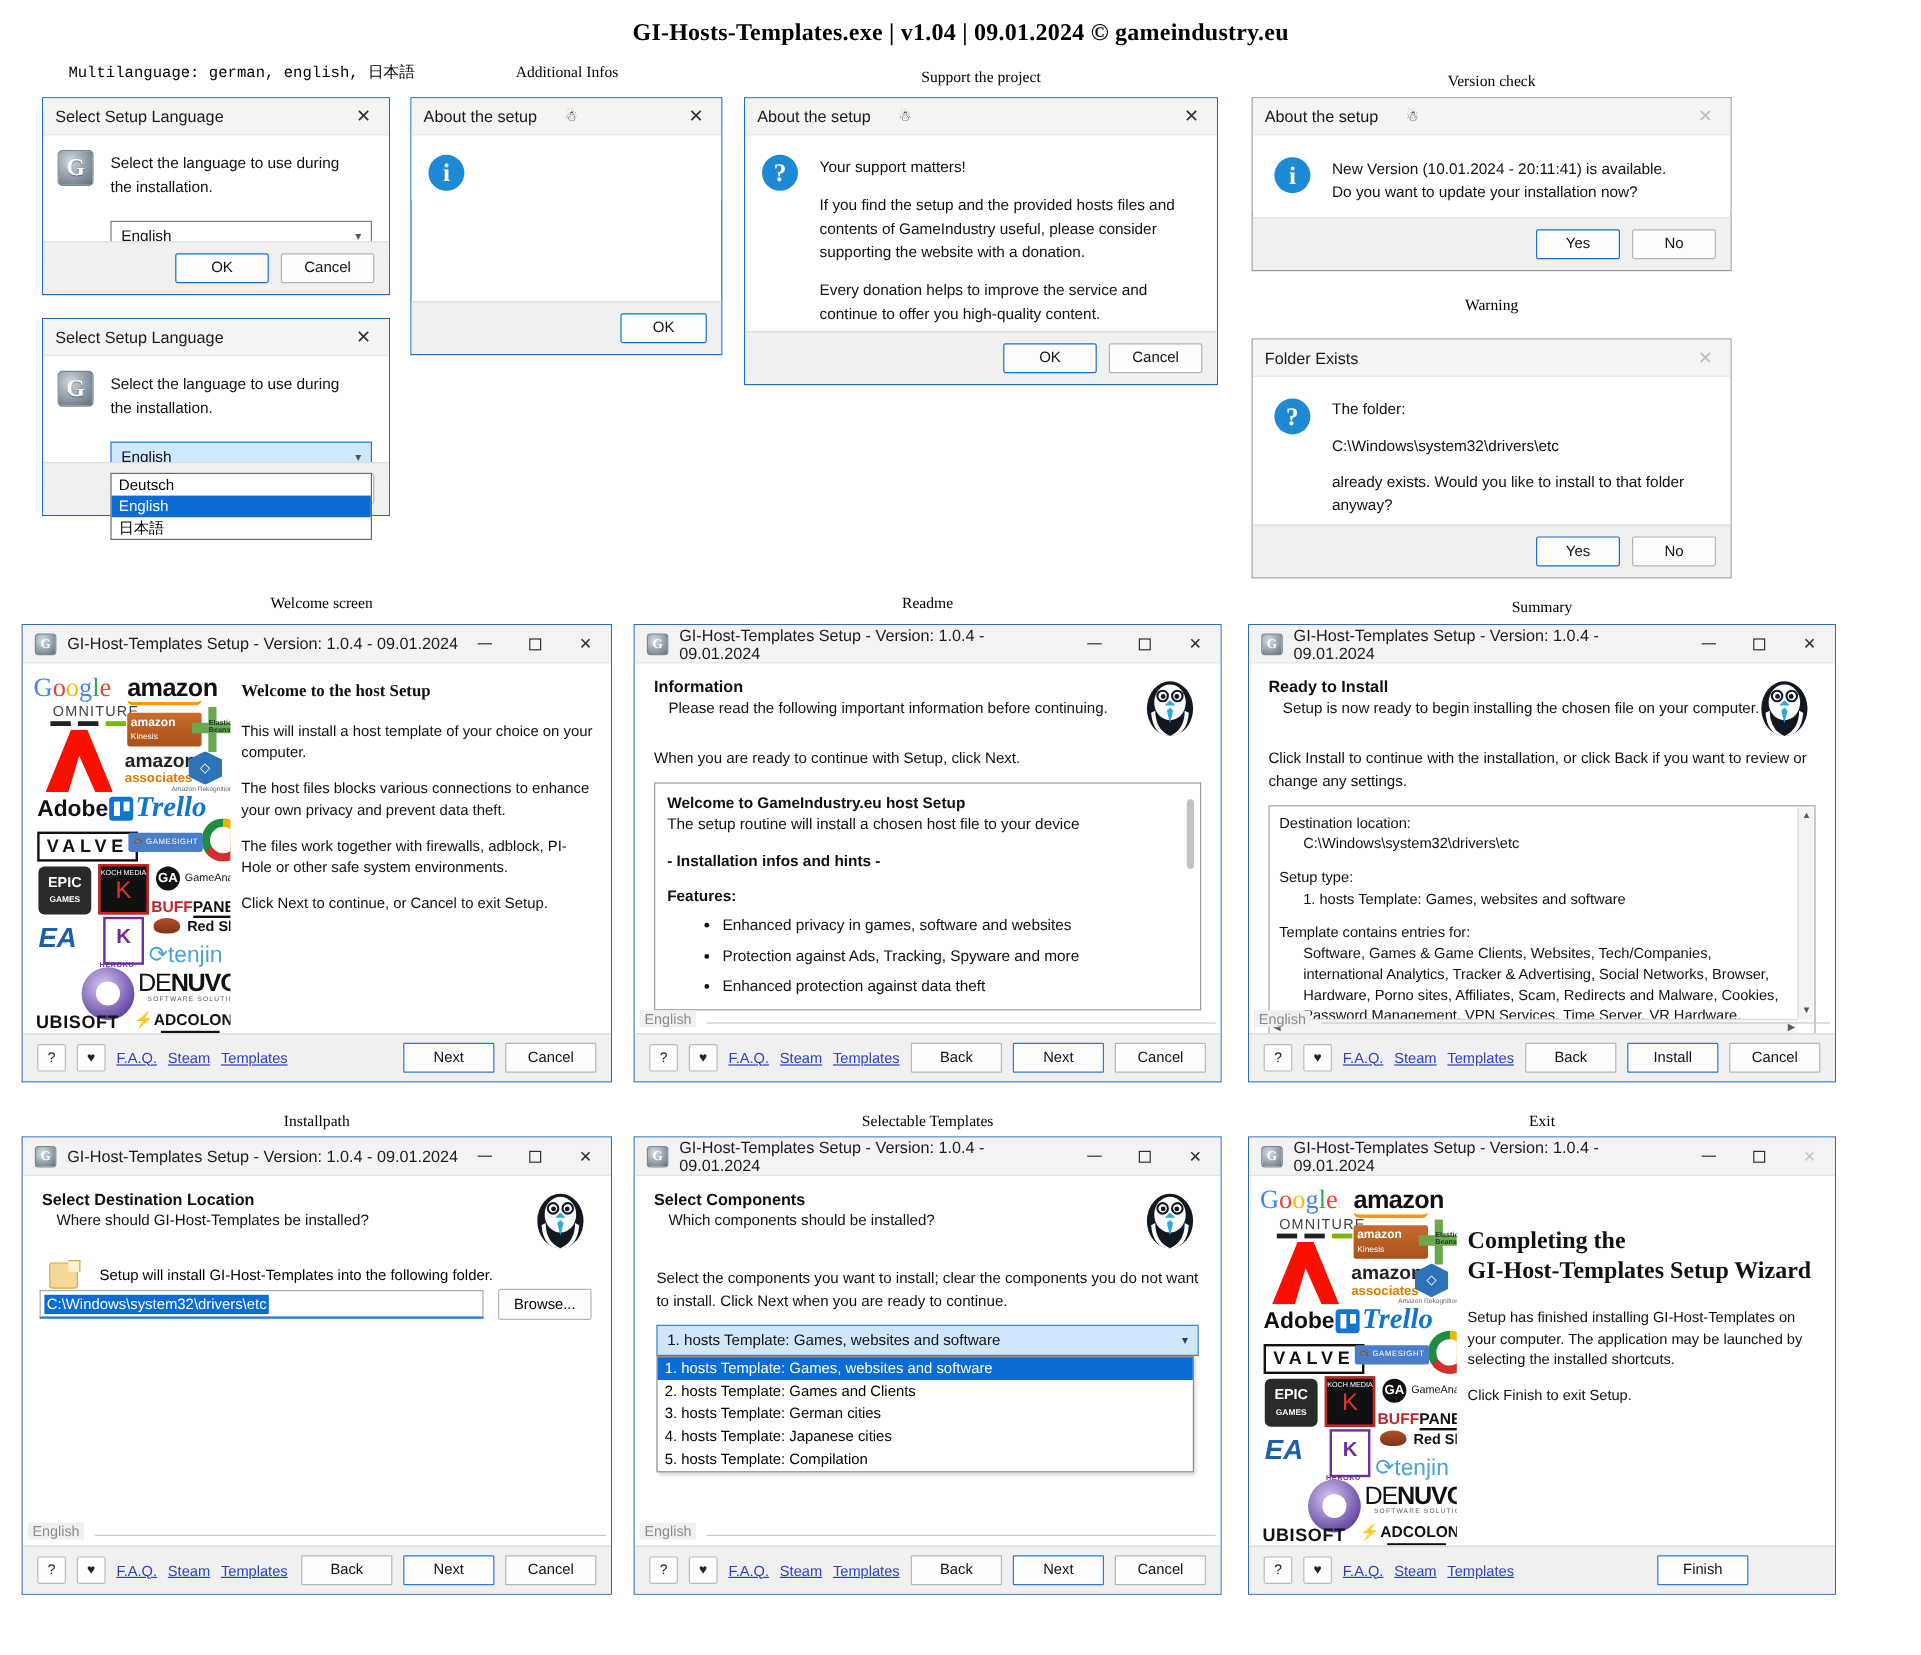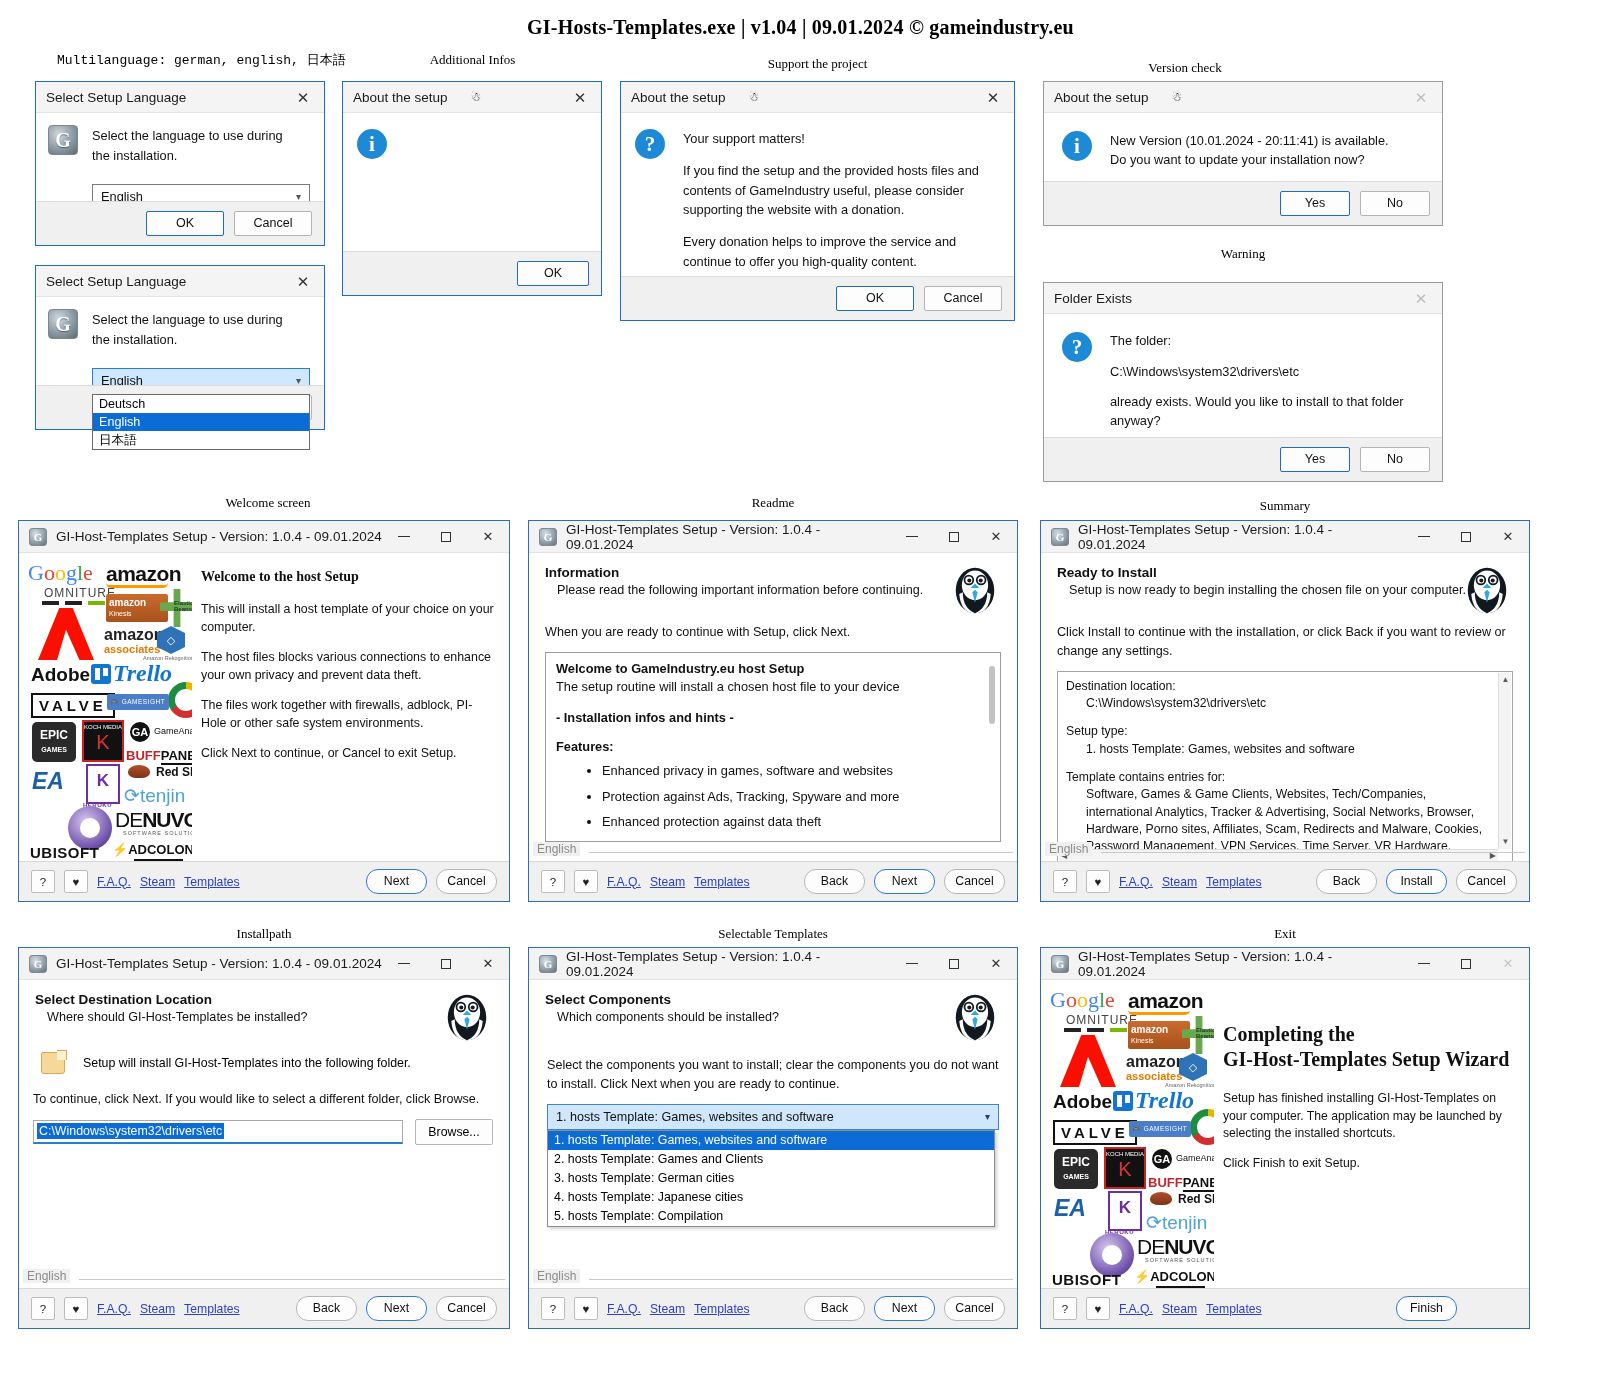--- a/index.html
+++ b/index.html
@@ -161,22 +161,22 @@
     background:#f0f0f0; border-top:1px solid #d8d8d8;
     display:flex; align-items:center; padding:0 12px; gap:9px; height:100%;
   }
   .sqbtn{
     width:24px; height:23px; background:#fdfdfd; border:1px solid #bcbcbc; border-radius:2px;
     display:flex; align-items:center; justify-content:center; font-size:11.5px; color:#222; cursor:pointer;
   }
   .lnk{ color:#2b41c8; font-size:12.2px; text-decoration:underline; cursor:pointer; }
   .foot-right{ margin-left:auto; display:flex; gap:9px; }
   .wbtn{
-    width:61px; height:25px; line-height:23px; text-align:center;
-    background:#fdfdfd; border:1px solid #b6b6b6; border-radius:12px; font-size:12.3px; color:#111; cursor:pointer;
+    width:76px; height:25px; line-height:23px; text-align:center;
+    background:#fdfdfd; border:1px solid #b6b6b6; border-radius:1px; font-size:12.3px; color:#111; cursor:pointer;
   }
   .wbtn.default{ border:1px solid #2b7bd1; }
 
   
   .folder-ico{
     width:24px;height:22px;background:#f6d89a;border:1px solid #d9a94e;border-radius:2px 4px 3px 3px;
     position:relative; flex:0 0 auto;
   }
   .folder-ico:after{
     content:""; position:absolute; right:-3px; top:-3px; width:9px; height:9px;
@@ -213,21 +213,21 @@
   .logos .lg{ position:absolute; font-family:"Liberation Sans", sans-serif; white-space:nowrap; }
 </style>
 </head>
 <body>
 
 <div class="page-title">GI-Hosts-Templates.exe | v1.04 | 09.01.2024 © gameindustry.eu</div>
 
 <div class="caption-mono" style="left:57px; top:51px;">Multilanguage: german, english, 日本語</div>
 <div class="caption" style="left:340px; top:52px; width:265px;">Additional Infos</div>
 <div class="caption" style="left:620px; top:56px; width:395px;">Support the project</div>
-<div class="caption" style="left:985px; top:60px; width:400px;">Version check</div>
+<div class="caption" style="left:1043px; top:60px; width:400px;">Version check</div>
 <div class="caption" style="left:1043px; top:246px; width:400px;">Warning</div>
 
 <div class="dlg focus" style="left:35px; top:81px; width:290px; height:165px;">
   <div class="dlg-title">
     <span class="t-text">Select Setup Language</span>
     <span class="spacer"></span>
     <span class="dlg-close">✕</span>
   </div>
   <div class="dlg-body" style="padding:12px 14px 8px 12px;">
     <div class="row">
@@ -640,23 +640,20 @@
         <path d="M50 40 q-2 22 -18 22 q14 -6 14 -24z" fill="#fdfdfd"></path>
       </svg>
       <h3>Select Destination Location</h3>
       <p>Where should GI-Host-Templates be installed?</p>
     </div>
     <div style="padding:28px 16px 0 22px;">
       <div class="row" style="gap:18px; align-items:center;">
         <div class="folder-ico"></div>
         <div style="font-size:12.4px;">Setup will install GI-Host-Templates into the following folder.</div>
       </div>
-    </div>
-    <div class="wiz-text" style="margin-top:16px; padding-left:14px;">
-      <p>To continue, click Next. If you would like to select a different folder, click Browse.</p>
     </div>
     <div style="display:flex; gap:12px; padding:0 16px 0 14px; align-items:center;">
       <div class="pathbox" style="flex:1 1 auto;">
         <span class="sel">C:\Windows\system32\drivers\etc</span>
       </div>
       <div class="browse">Browse...</div>
     </div>
     <div class="statusline">
       <span class="lbl">English</span>
       <span class="rule"></span>

